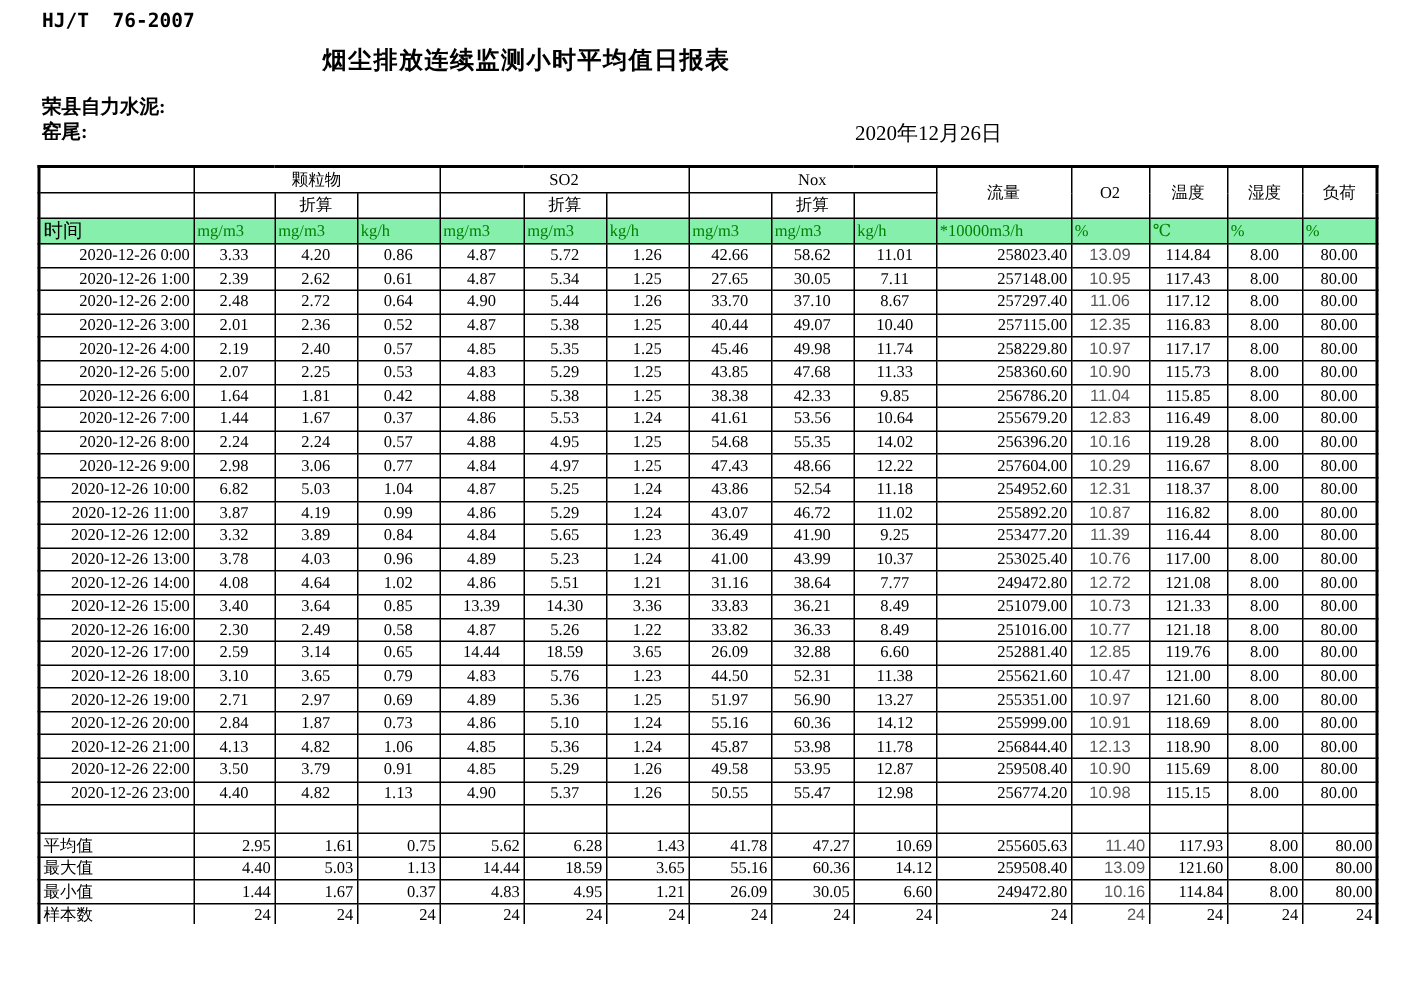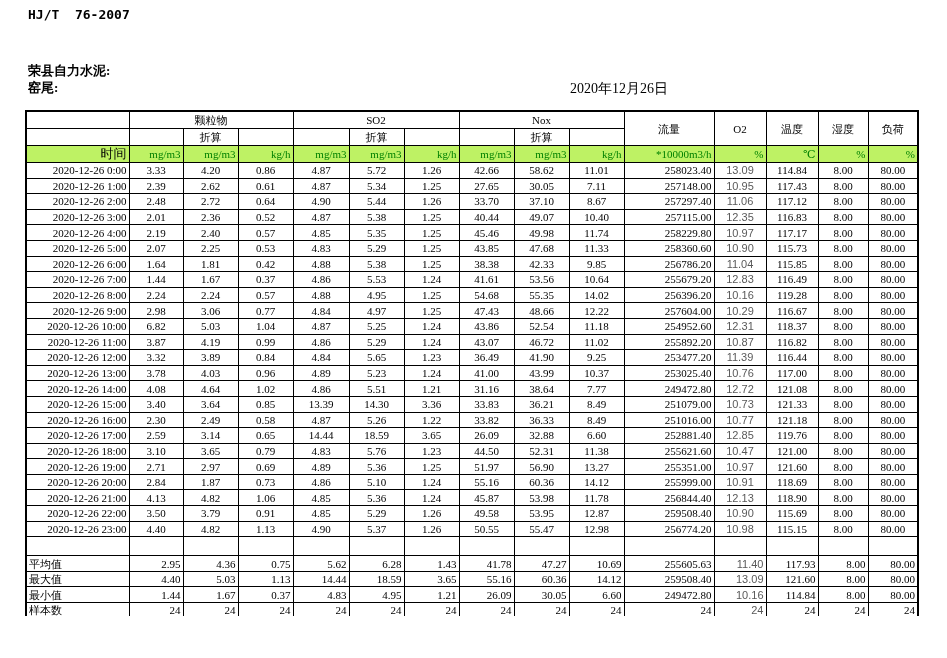--- a/index.html
+++ b/index.html
@@ -10,40 +10,41 @@
   .title{position:absolute;left:215px;top:30px;font-weight:bold;font-size:16px;letter-spacing:1px;}
   .company{position:absolute;left:28px;top:62px;font-weight:bold;font-size:13px;}
   .station{position:absolute;left:28px;top:79px;font-weight:bold;font-size:13px;}
   .date{position:absolute;left:570px;top:80px;font-size:14px;}
   table.report{position:absolute;left:25px;top:110px;border-collapse:collapse;table-layout:fixed;
                border:2px solid #000;}
   table.report td{border:1px solid #000;font-size:11px;padding:0 2px;height:14.6px;line-height:12px;
                   vertical-align:middle;overflow:visible;white-space:nowrap;}
   table.report tr.h1 td,table.report tr.h2 td{height:16px;}
   td.hdr{font-size:12px;text-align:center;}
-  tr.units td{background:#bef264;color:#008000;text-align:right;font-size:11px;height:16px;}
+  tr.units td{background:#86efac;color:#008000;text-align:left;font-size:11px;height:16px;}
   tr.units td.time{color:#000;font-size:13px;}
   td.c{text-align:center;}
   td.r{text-align:right;padding-right:3px;}
   td.flow{text-align:right;padding-right:8px;}
   td.o2{color:#595959;font-family:Liberation Sans, sans-serif;font-size:10.5px;margin-left:27px;}
   tr.blank td{height:18px;}
   td.sumlab{font-size:12px;padding-right:3px;}
   td.ovl{position:relative;}
   td.ovl>span{position:absolute;right:3px;bottom:1px;white-space:nowrap;text-decoration:underline;
               font-size:12px;}
   .f1{position:absolute;left:28px;top:613px;font-weight:bold;font-size:13px;}
   .f2{position:absolute;left:28px;top:635px;font-weight:bold;font-size:13px;}
   .f3{position:absolute;left:226px;top:635px;font-weight:bold;font-size:13px;}
 </style>
 </head>
 <body>
 
 <div class="page">
   <div class="std">HJ/T  76-2007</div>
+  <div class="title">烟尘排放连续监测小时平均值日报表</div>
   <div class="company">荣县自力水泥:</div>
   <div class="station">窑尾:</div>
   <div class="date">2020年12月26日</div>
   <table class="report">
       <colgroup>
         <col style="width: 103px;">
         <col style="width: 54px;">
         <col style="width: 55px;">
         <col style="width: 55px;">
         <col style="width: 56px;">
@@ -522,21 +523,21 @@
           <td></td>
           <td></td>
           <td></td>
           <td></td>
           <td></td>
           <td></td>
         </tr>
         <tr>
           <td class="sumlab">平均值</td>
           <td class="r">2.95</td>
-          <td class="r">4.36</td>
+          <td class="r">1.61</td>
           <td class="r">0.75</td>
           <td class="r">5.62</td>
           <td class="r">6.28</td>
           <td class="r">1.43</td>
           <td class="r">41.78</td>
           <td class="r">47.27</td>
           <td class="r">10.69</td>
           <td class="flow">255605.63</td>
           <td class="r o2">11.40</td>
           <td class="r">117.93</td>

